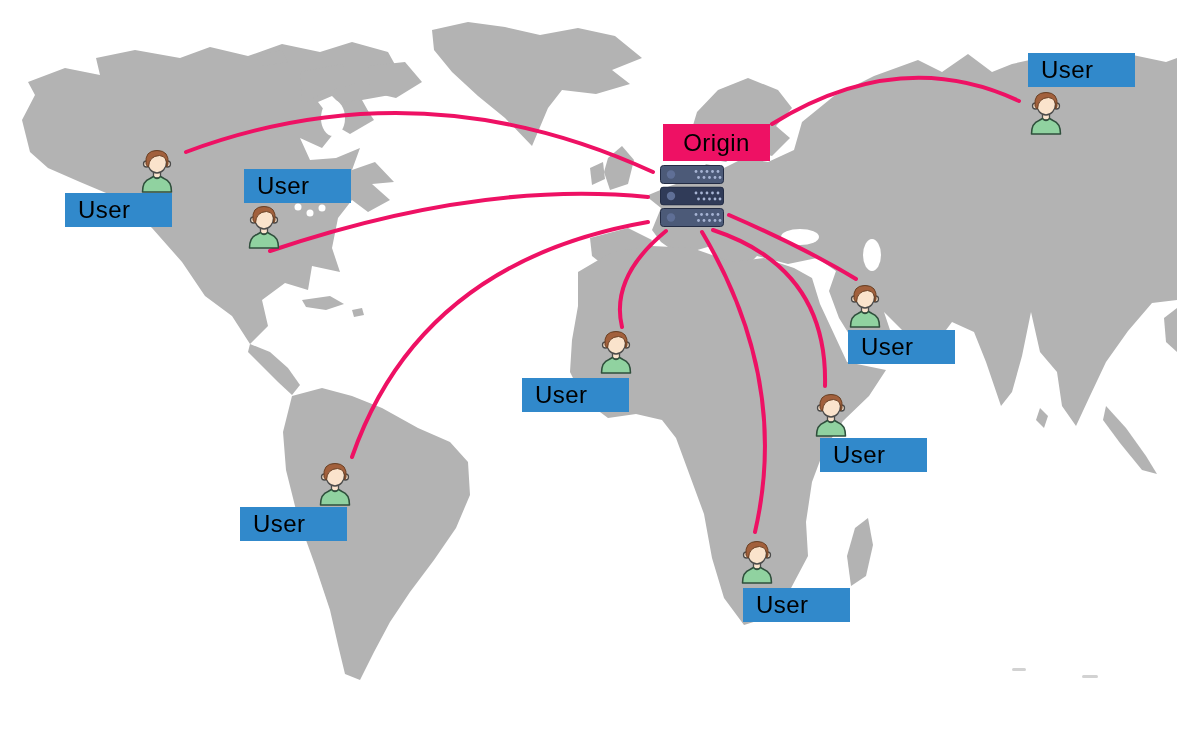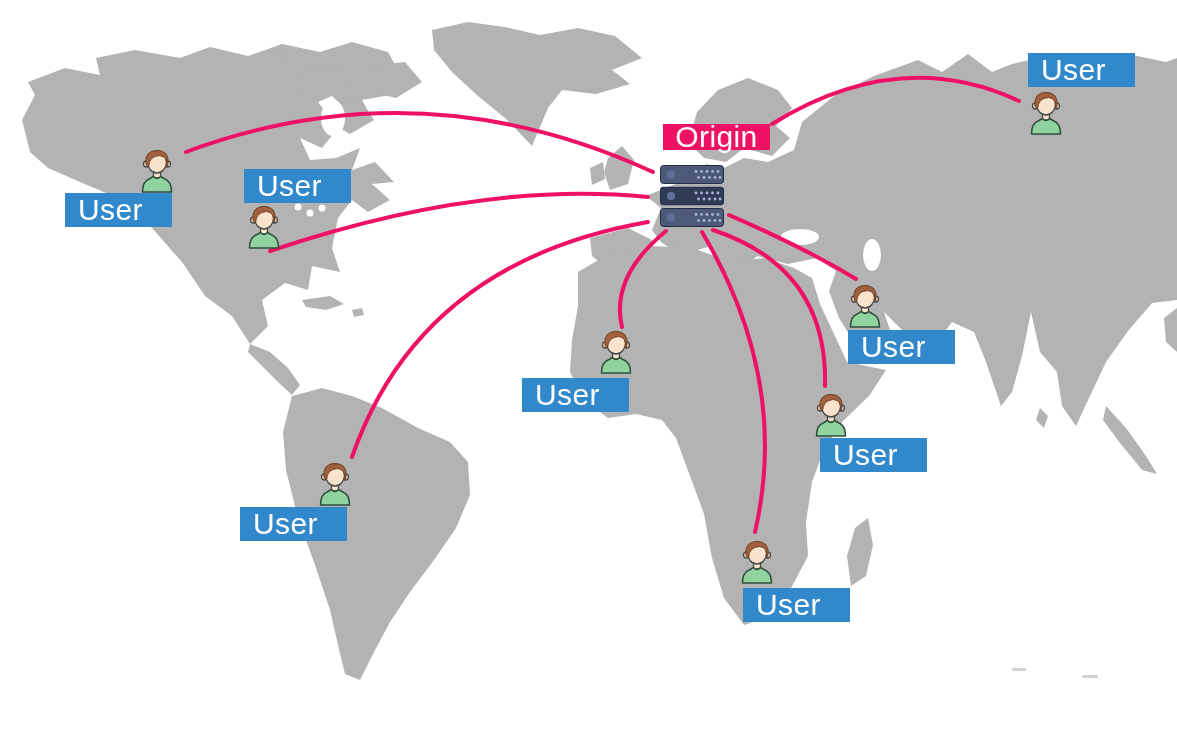--- a/index.html
+++ b/index.html
@@ -7,25 +7,25 @@
     position:relative;width:1177px;height:735px;background:#ffffff;overflow:hidden;
     font-family:"Liberation Sans",sans-serif;
   }
   .map{position:absolute;left:0;top:0;}
   .map .land{fill:var(--map-gray);}
   .map .sea{fill:#ffffff;}
   .map .faint{fill:#d2d2d2;}
   .links{position:absolute;left:0;top:0;}
   .links path{fill:none;stroke:var(--accent-pink);stroke-width:4;stroke-linecap:round;}
   .badge{
-    position:absolute;box-sizing:border-box;color:#ffffff;font-size:30px;
+    position:absolute;box-sizing:border-box;color:#000000;font-size:24px;
     letter-spacing:.4px;display:flex;align-items:center;user-select:none;
   }
   .user-label{width:107px;height:34px;background:var(--label-blue);padding-left:13px;}
-  .origin-label{width:107px;height:26px;background:var(--accent-pink);justify-content:center;}
+  .origin-label{width:107px;height:37px;background:var(--accent-pink);justify-content:center;}
   .person{position:absolute;}
   .server{position:absolute;left:660px;top:165px;}
   .p-skin{fill:var(--person-skin);stroke:#4a4a4a;stroke-width:1.3;}
   .p-hair{fill:var(--person-hair);stroke:#6b4226;stroke-width:1;}
   .p-shirt{fill:var(--person-shirt);stroke:#2f4f3c;stroke-width:1.5;stroke-linejoin:round;}
   .defs-hidden{position:absolute;width:0;height:0;overflow:hidden;}
 </style>
 </head>
 <body>
 

